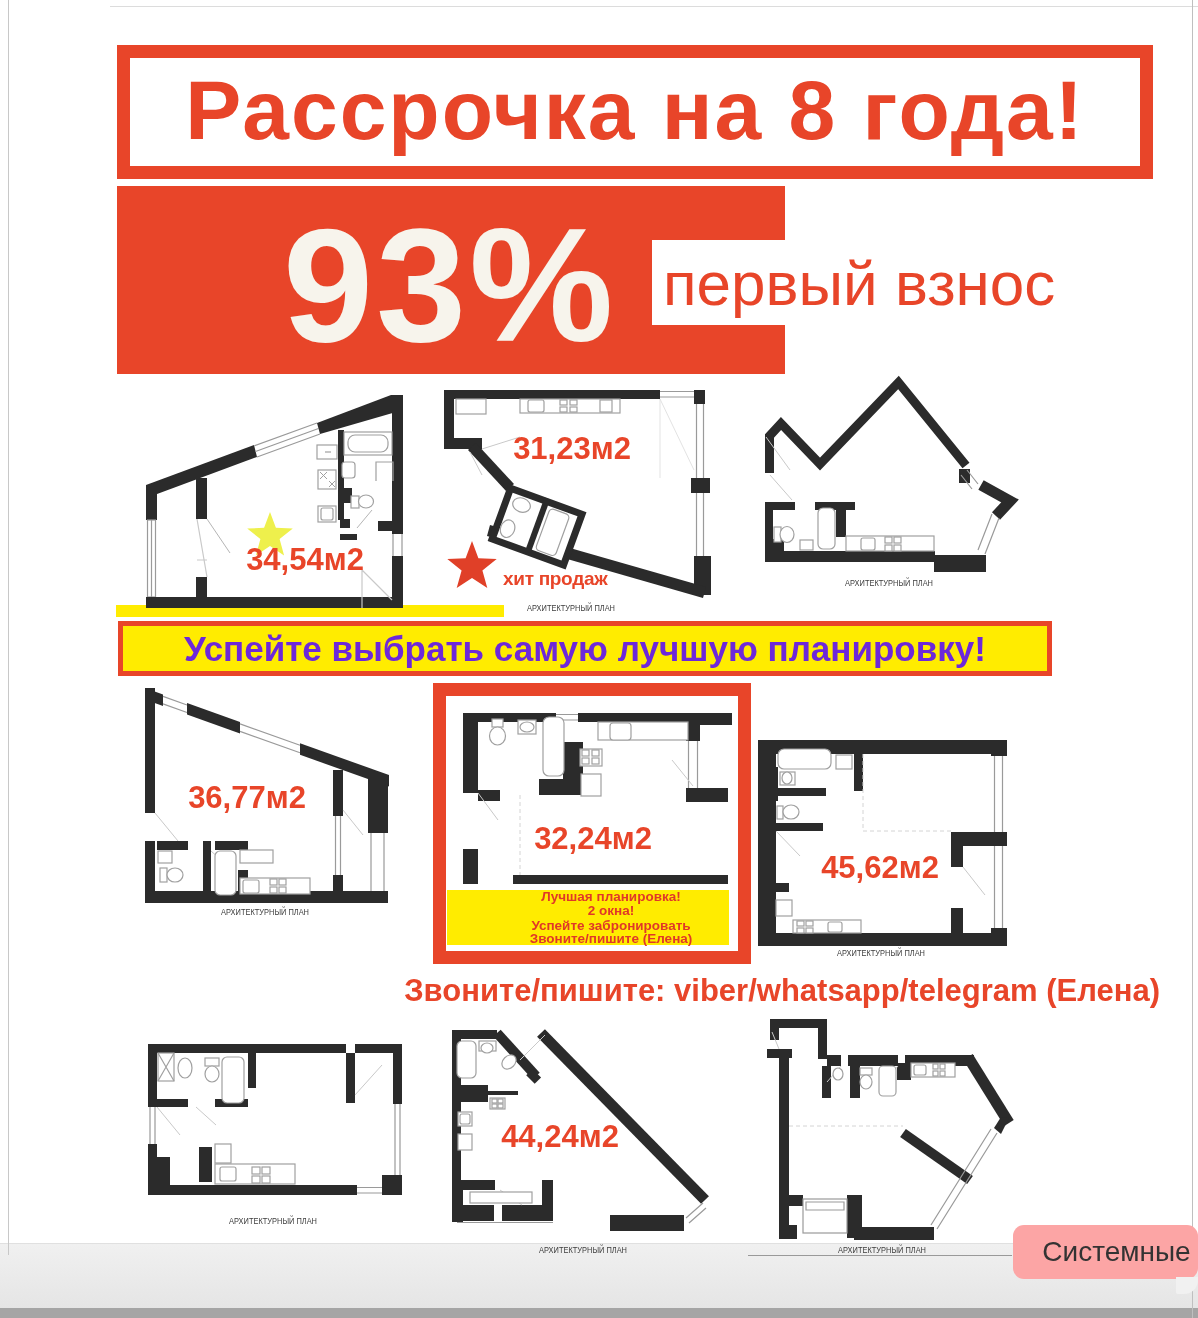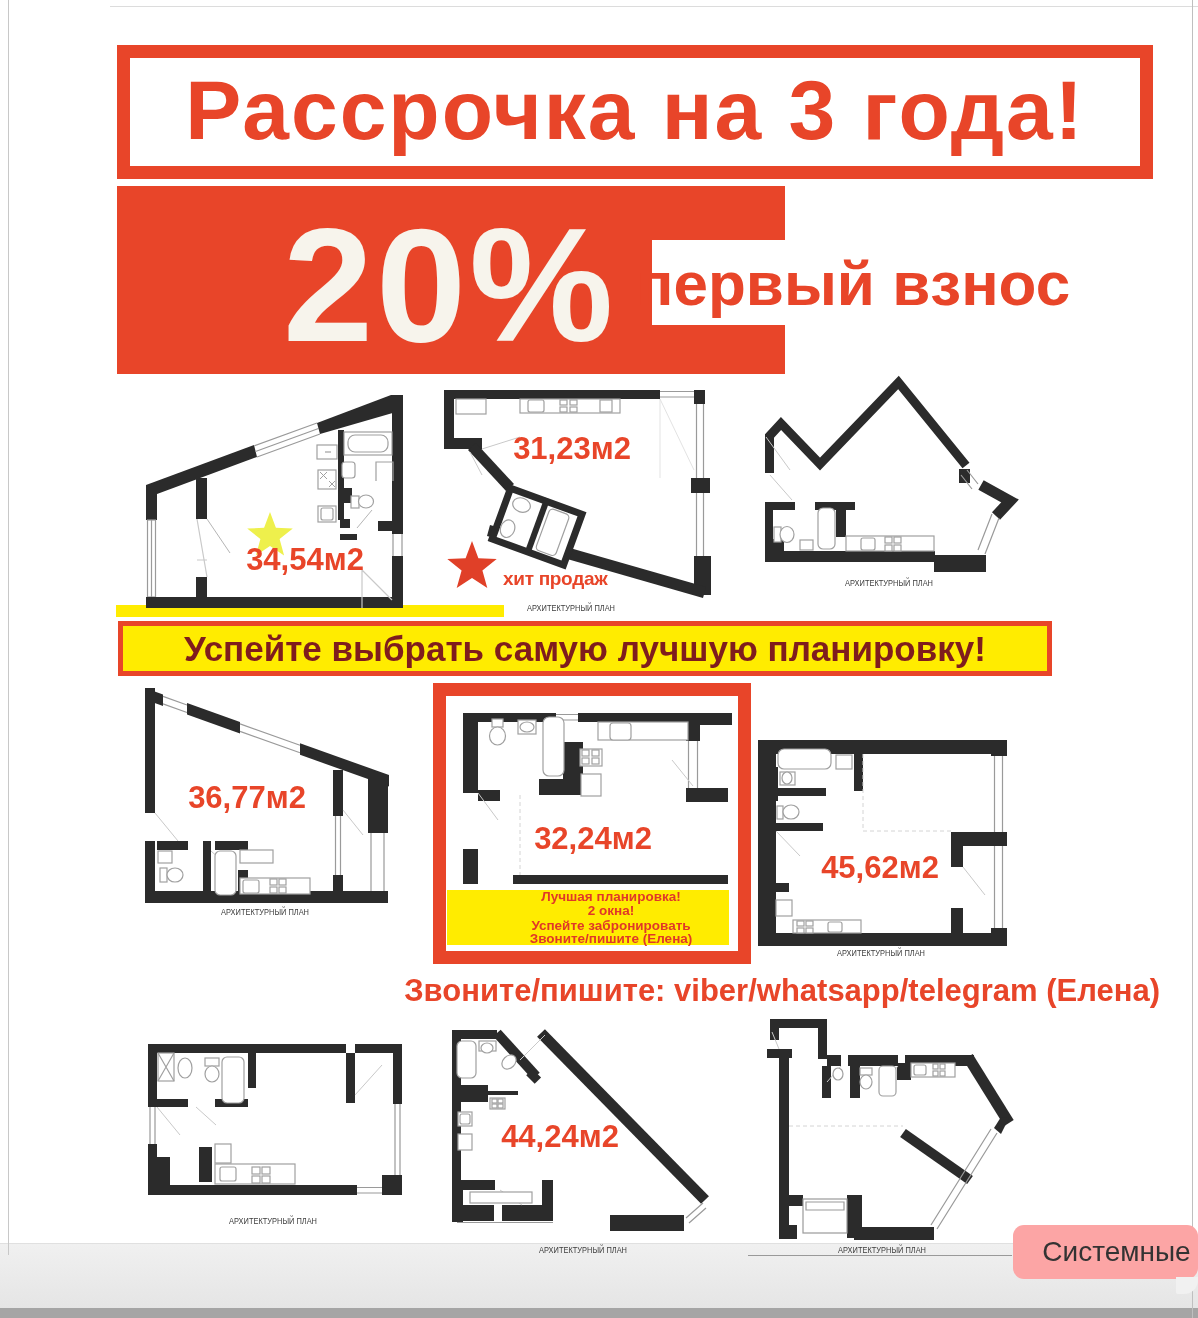--- a/index.html
+++ b/index.html
@@ -15,29 +15,29 @@
 
 <div class="abs" style="left:0;top:1308px;width:1198px;height:10px;background:#a5a5a5;"></div>
 
 <div class="abs" style="left:110px;top:6px;width:1088px;height:1px;background:#dcdcdc;"></div>
 
 <div class="abs" style="left:8px;top:0;width:1px;height:1255px;background:#c8c8c8;"></div>
 
 <div class="abs" style="left:1192px;top:0;width:1px;height:1318px;background:#bfbfbf;"></div>
 
 <div class="abs" style="left:117px;top:45px;width:1010px;height:108px;border:13px solid #e84529;
-     color:#e84529;font-weight:bold;font-size:84px;text-align:center;line-height:104px;letter-spacing:2px;">Рассрочка на 3 года!</div>
+     color:#e84529;font-weight:bold;font-size:84px;text-align:center;line-height:104px;letter-spacing:2px;">Рассрочка на 8 года!</div>
 
 <div class="abs" style="left:117px;top:186px;width:668px;height:188px;background:#e84529;"></div>
 
-<div class="abs" style="left:283px;top:210px;width:400px;height:160px;color:#f7f4ec;font-weight:bold;font-size:162px;line-height:150px;letter-spacing:3px;">20%</div>
+<div class="abs" style="left:283px;top:210px;width:400px;height:160px;color:#f7f4ec;font-weight:bold;font-size:162px;line-height:150px;letter-spacing:3px;">93%</div>
 
 <div class="abs" style="left:652px;top:240px;width:490px;height:85px;background:#ffffff;"></div>
 
-<div class="abs" style="left:636px;top:243px;height:85px;line-height:82px;color:#e84529;font-weight:bold;font-size:62px;white-space:nowrap;">первый взнос</div>
+<div class="abs" style="left:663px;top:243px;height:85px;line-height:82px;color:#e84529;font-weight:normal;font-size:62px;white-space:nowrap;">первый взнос</div>
 
 <div class="abs" style="left:116px;top:605px;width:388px;height:12px;background:#ffec00;"></div>
 
 <svg style="left:140px;top:383px;" width="275" height="237" viewBox="140 383 275 237">
 
 <rect x="210" y="470" width="110" height="120" fill="none"></rect>
 
 <rect x="340" y="430" width="50" height="95" fill="none"></rect>
 
 <rect x="158" y="495" width="36" height="100" fill="none"></rect>
@@ -242,21 +242,21 @@
 <rect x="885" y="537" width="7" height="6"></rect>
       <rect x="894" y="537" width="7" height="6"></rect>
 <rect x="885" y="545" width="7" height="6"></rect>
       <rect x="894" y="545" width="7" height="6"></rect>
 </g>
 
 <text x="889" y="586" font-family="Liberation Sans" font-size="9.3" fill="#3c3c3c" text-anchor="middle" textLength="88" lengthAdjust="spacingAndGlyphs">АРХИТЕКТУРНЫЙ ПЛАН</text>
 </svg>
 
 <div class="abs" style="left:118px;top:621px;width:924px;height:45px;border:5px solid #e84529;background:#ffec00;
-     color:#7f1d1d;font-weight:bold;font-size:35px;text-align:center;line-height:45px;white-space:nowrap;">Успейте выбрать самую лучшую планировку!</div>
+     color:#6d28d9;font-weight:bold;font-size:35px;text-align:center;line-height:45px;white-space:nowrap;">Успейте выбрать самую лучшую планировку!</div>
 
 <svg style="left:140px;top:680px;" width="260" height="240" viewBox="140 680 260 240">
 
 <rect x="170" y="730" width="150" height="100" fill="none"></rect>
 
 <rect x="160" y="850" width="80" height="45" fill="none"></rect>
 <g fill="#2b2b2b" stroke="none">
 
 <path d="M145 688 L163 694.4 L163 705.9 L145 699.5 Z"></path>
 

